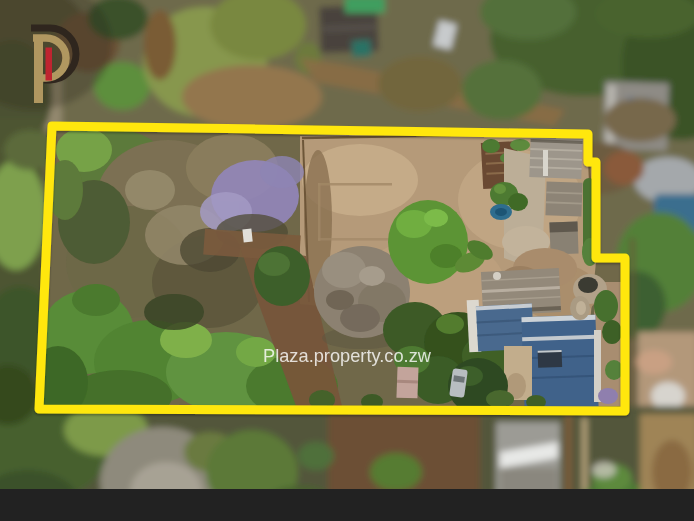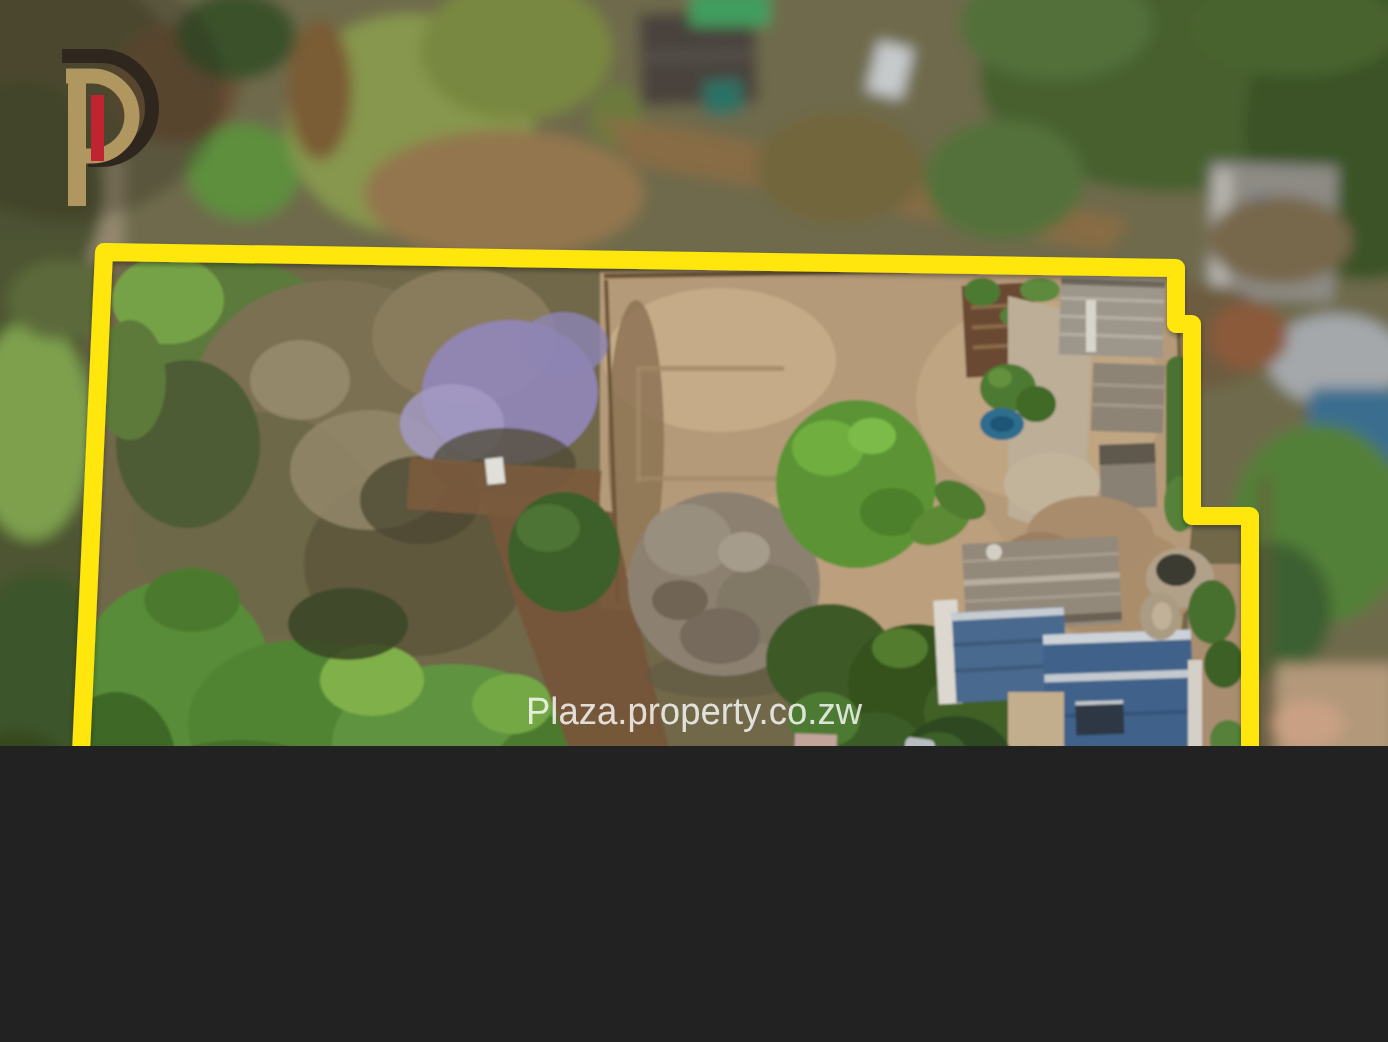--- a/index.html
+++ b/index.html
@@ -1,16 +1,16 @@
 <!DOCTYPE html>
 <html><head>
 <meta charset="utf-8">
 <style>
   html,body{margin:0;padding:0;background:#222;}
-  .stage{position:relative;width:694px;height:373px;overflow:hidden;background:#6e6a4c;
+  .stage{position:relative;width:694px;height:489px;overflow:hidden;background:#6e6a4c;
          font-family:"Liberation Sans",sans-serif;}
   svg{display:block;width:694px;height:521px;}
   text[data-name="watermark-text"]{font-family:"Liberation Sans",sans-serif;font-weight:400;}
 </style>
 </head>
 <body>
 
 <div class="stage" data-name="aerial-property-photo">
   <svg viewBox="0 0 694 521" xmlns="http://www.w3.org/2000/svg" data-name="scene-canvas">
     <defs>

